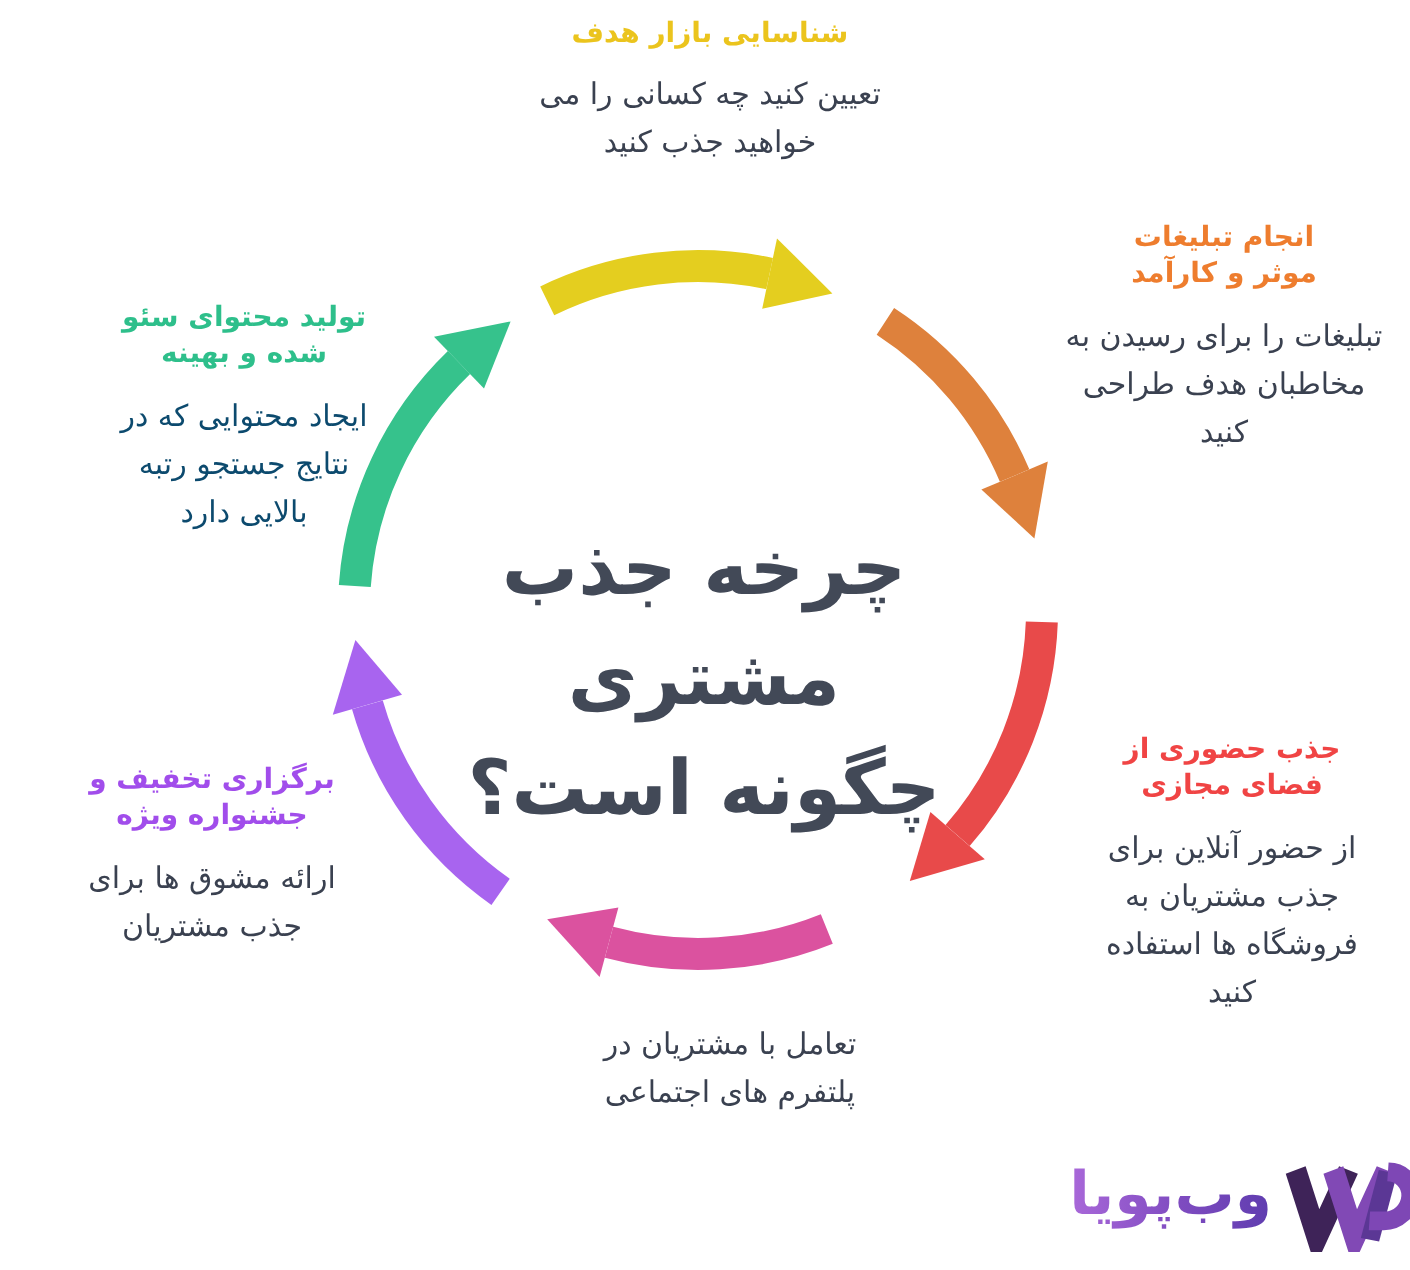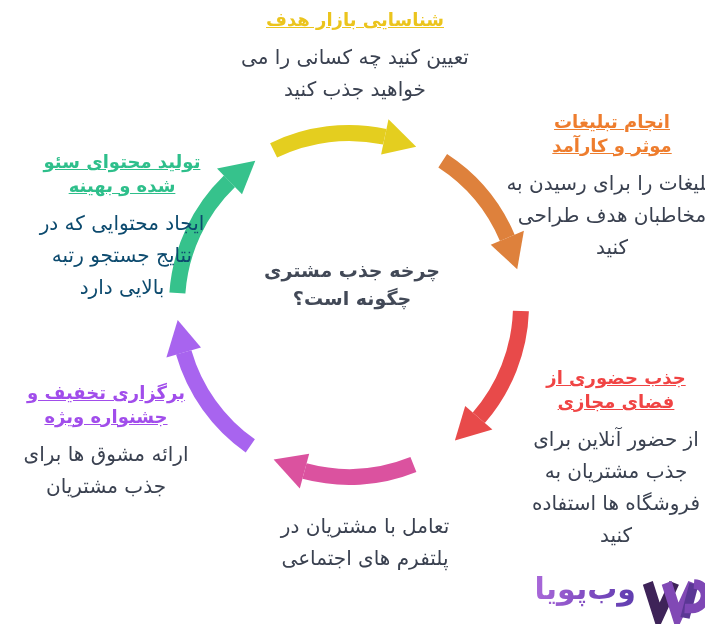--- a/index.html
+++ b/index.html
@@ -17,58 +17,58 @@
     position: absolute;
     left: 0; top: 0;
     width: 705px; height: 635px;
   }
   .step {
     position: absolute;
     text-align: center;
     transform: translateX(-50%);
   }
   .step-title {
-    font-size: 18px;
+    font-size: 14px;
     font-weight: bold;
     line-height: 1.32;
     white-space: pre-line;
     margin-bottom: 9px;
-    text-decoration: underline;
   }
   .step-desc {
-    font-size: 20px;
+    font-size: 15px;
     line-height: 1.6;
     white-space: pre-line;
   }
   .center-title {
     position: absolute;
     left: 352px;
     top: 257px;
     width: 340px;
     transform: translateX(-50%);
     text-align: center;
-    font-size: 19px;
+    font-size: 38px;
     font-weight: bold;
     line-height: 1.45;
     white-space: pre-line;
   }
   
   .step-top        { left: 355px; top: 8px;   width: 300px; }
   .step-right-top  { left: 612px; top: 110px; width: 220px; }
   .step-right-bot  { left: 616px; top: 366px; width: 220px; }
   .step-bottom     { left: 365px; top: 510px; width: 260px; }
   .step-left-bot   { left: 106px; top: 381px; width: 230px; }
   .step-left-top   { left: 122px; top: 114px; width: 240px; margin-top: 36px; }
   .logo {
     position: absolute;
     left: 527px;
     top: 574px;
     width: 178px;
     height: 54px;
     display: flex;
+    align-items: center;
     justify-content: flex-start; 
     gap: 3px;
   }
   .logo-text {
     font-size: 30px;
     font-weight: bold;
     line-height: 1;
     background: linear-gradient(to left, #5F3DAF, #7E4BC0 45%, #A968D9);
     -webkit-background-clip: text;
     background-clip: text;

